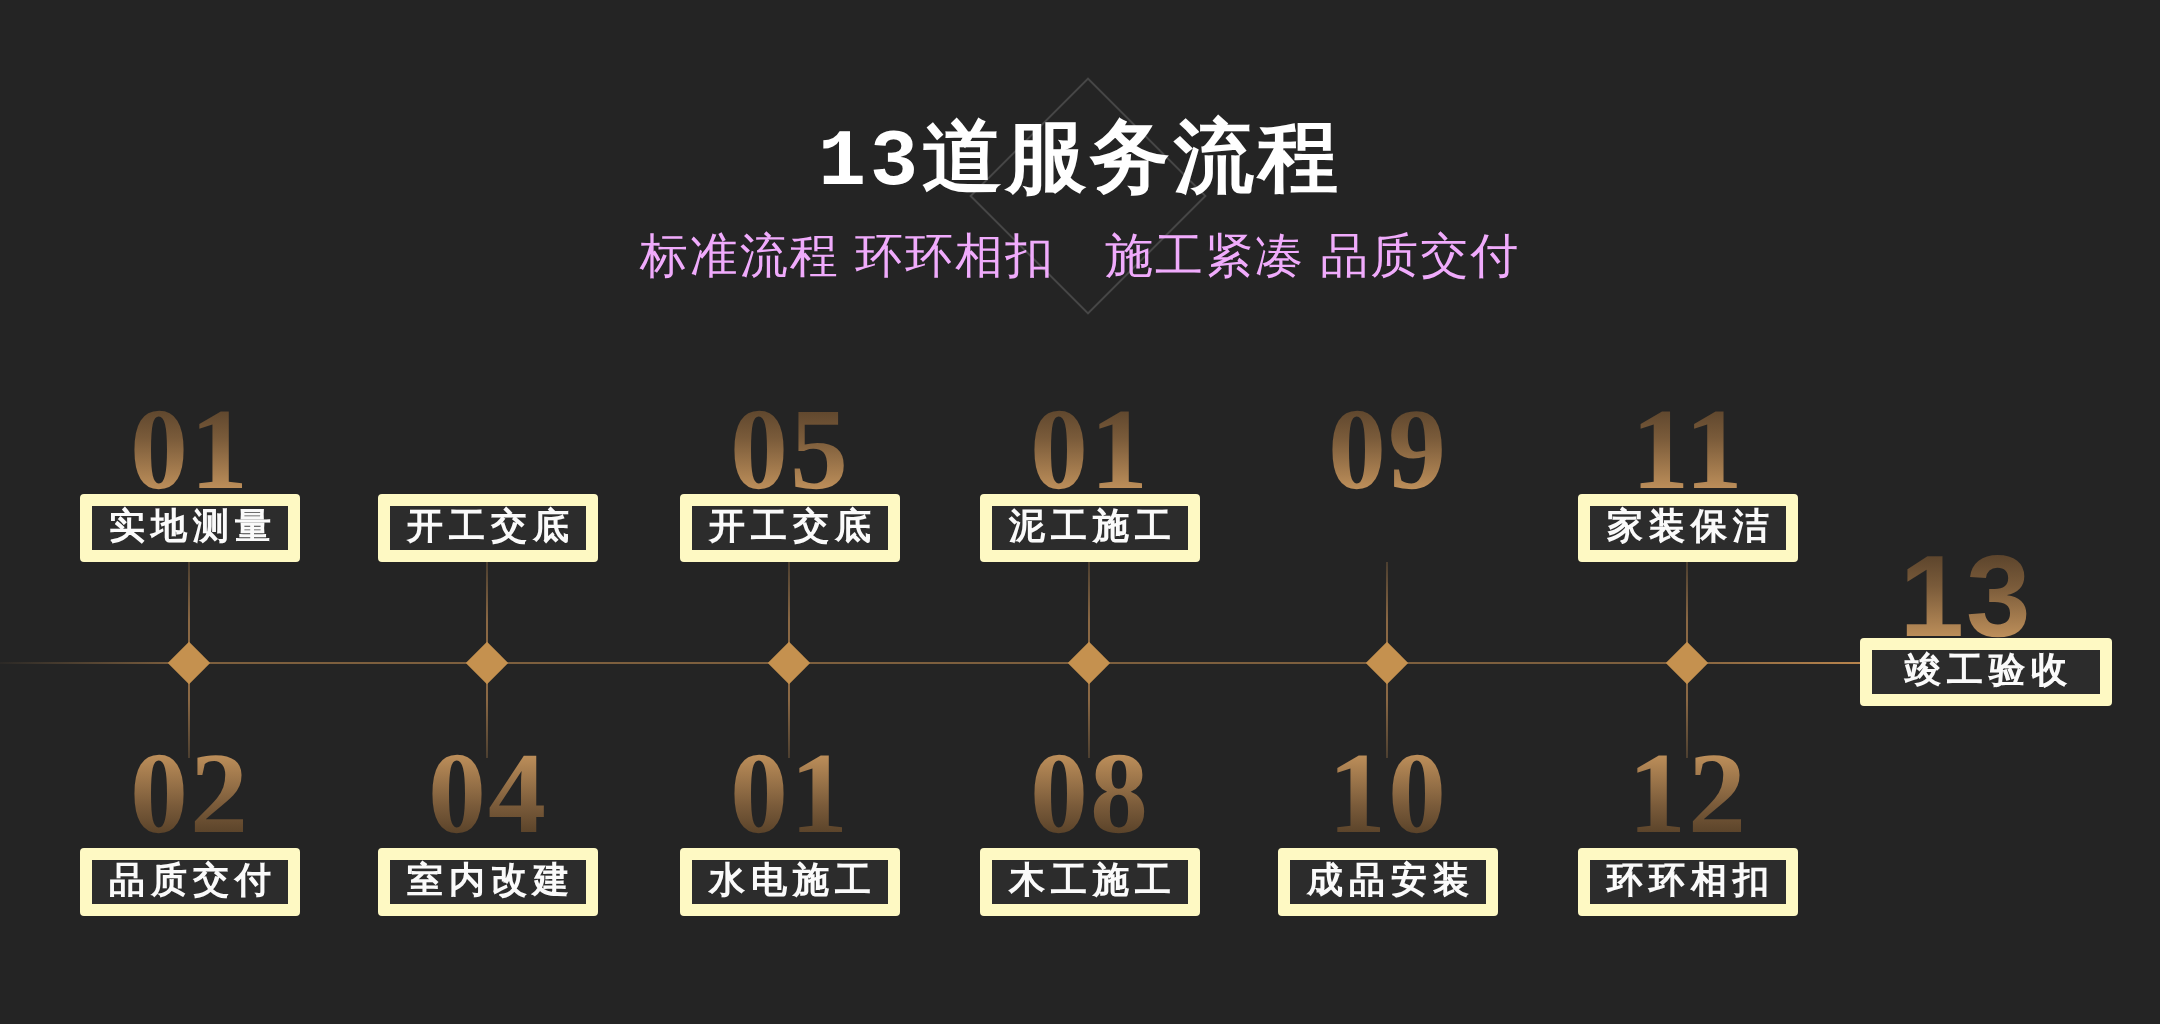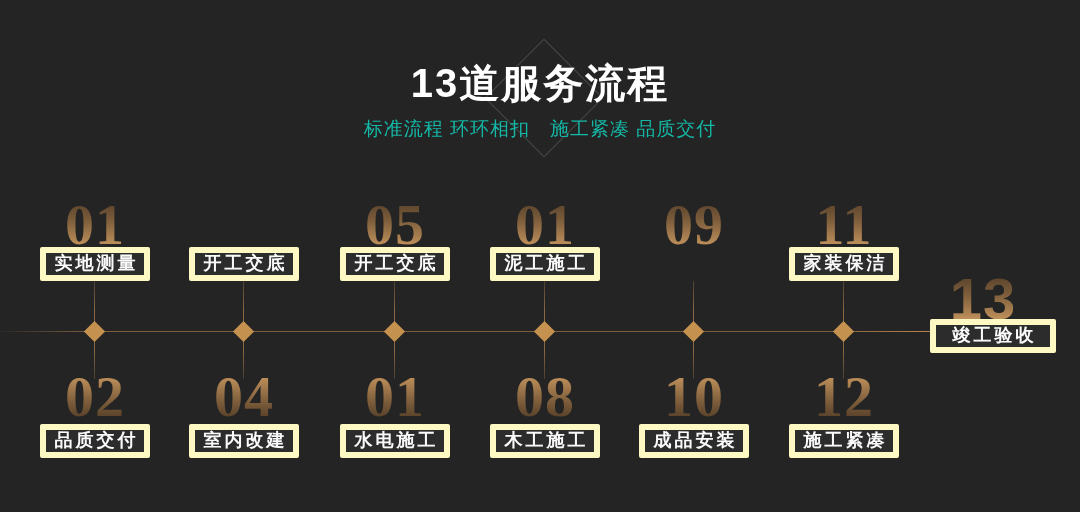--- a/index.html
+++ b/index.html
@@ -31,31 +31,32 @@
     left: 0;
     right: 0;
     top: 61px;
     margin: 0;
     text-align: center;
     font-size: 40px;
     line-height: 44px;
     font-weight: bold;
     color: #ffffff;
     letter-spacing: 2px;
+    font-family: Liberation Mono, monospace;
   }
   .page-subtitle {
     position: absolute;
     left: 0;
     right: 0;
     top: 118px;
     margin: 0;
     text-align: center;
-    font-size: 19px;
+    font-size: 24px;
     line-height: 22px;
-    color: #14b8a6;
+    color: #f0abfc;
     letter-spacing: 1px;
   }
 
   
   .timeline-line {
     position: absolute;
     left: 0;
     top: 331px;
     width: 932px;
     height: 1px;
@@ -230,21 +231,21 @@
 
   <div class="col" style="left:764px">
     <div class="vline"></div>
     <div class="node"></div>
     <div class="num num-top">11</div>
     <div class="label-box box-top">
         <span>家装保洁</span>
       </div>
     <div class="num num-bottom">12</div>
     <div class="label-box box-bottom">
-        <span>施工紧凑</span>
+        <span>环环相扣</span>
       </div>
   </div>
 
   <div class="final">
     <div class="num">13</div>
     <div class="label-box">
         <span>竣工验收</span>
       </div>
   </div>
 

